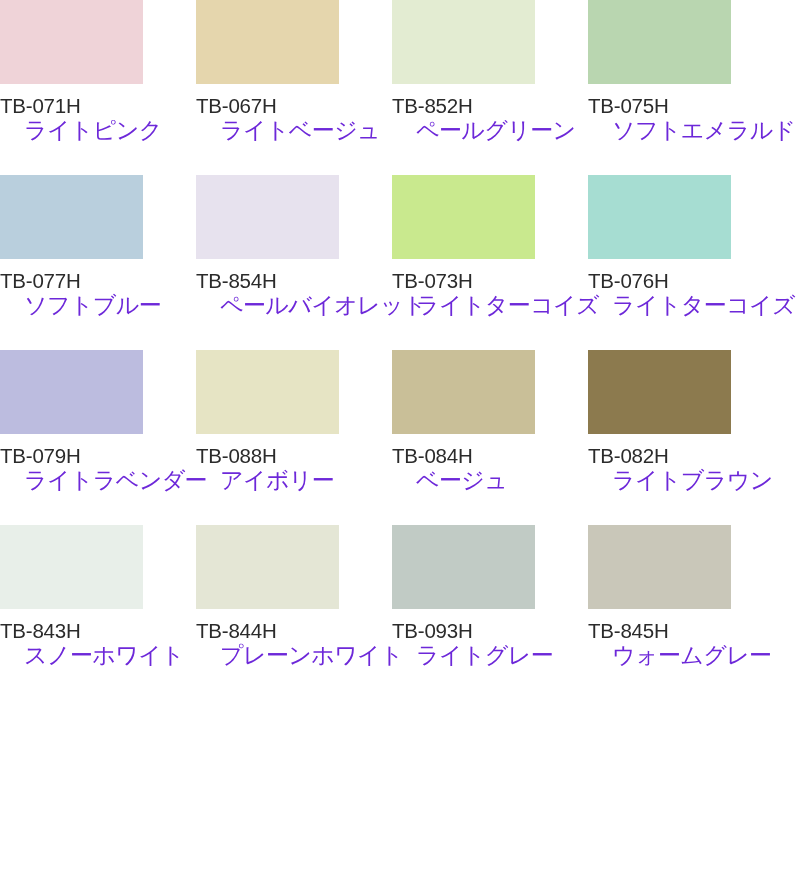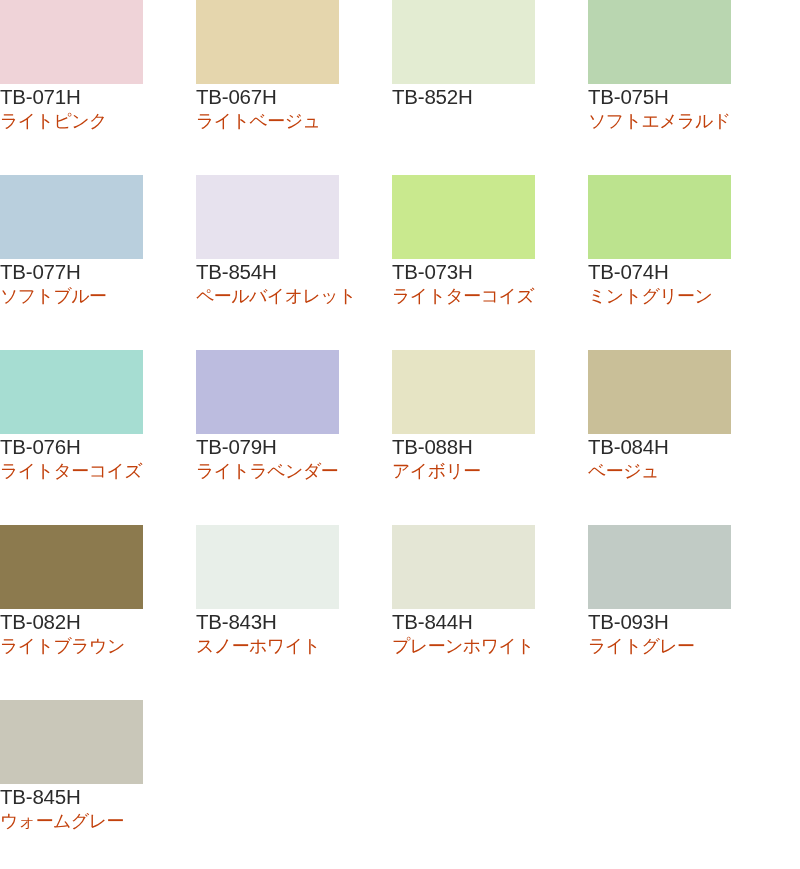--- a/index.html
+++ b/index.html
@@ -32,39 +32,40 @@
     position: relative;
   }
 
   .swatch-chip {
     width: 143px;
     height: 84px;
     display: block;
   }
 
   .swatch-labels {
-    padding-top: 0;
+    padding-top: 9px;
   }
 
   .swatch-code {
     font-size: 20.5px;
     line-height: 25px;
     letter-spacing: -0.2px;
     color: #2b2b2b;
     white-space: nowrap;
     font-weight: 400;
   }
 
   .swatch-name {
-    font-size: 18px;
+    font-size: 23px;
     line-height: 24px;
     letter-spacing: -0.6px;
-    color: #c2410c;
+    color: #6d28d9;
     white-space: nowrap;
     font-weight: 400;
+    margin-left: 24px;
   }
 </style>
 </head>
 <body>
 
 <div id="swatch-grid">
     <div class="swatch-cell">
     <div class="swatch-chip" title="TB-071H" style="background-color: rgb(239, 211, 216);"></div>
     <div class="swatch-labels">
       <div class="swatch-code">TB-071H</div>
@@ -75,20 +76,21 @@
     <div class="swatch-chip" title="TB-067H" style="background-color: rgb(229, 214, 173);"></div>
     <div class="swatch-labels">
       <div class="swatch-code">TB-067H</div>
       <div class="swatch-name">ライトベージュ</div>
     </div>
   </div>
     <div class="swatch-cell">
     <div class="swatch-chip" title="TB-852H" style="background-color: rgb(227, 236, 210);"></div>
     <div class="swatch-labels">
       <div class="swatch-code">TB-852H</div>
+      <div class="swatch-name">ペールグリーン</div>
     </div>
   </div>
     <div class="swatch-cell">
     <div class="swatch-chip" title="TB-075H" style="background-color: rgb(185, 214, 176);"></div>
     <div class="swatch-labels">
       <div class="swatch-code">TB-075H</div>
       <div class="swatch-name">ソフトエメラルド</div>
     </div>
   </div>
     <div class="swatch-cell">
@@ -103,27 +105,20 @@
     <div class="swatch-labels">
       <div class="swatch-code">TB-854H</div>
       <div class="swatch-name">ペールバイオレット</div>
     </div>
   </div>
     <div class="swatch-cell">
     <div class="swatch-chip" title="TB-073H" style="background-color: rgb(201, 233, 142);"></div>
     <div class="swatch-labels">
       <div class="swatch-code">TB-073H</div>
       <div class="swatch-name">ライトターコイズ</div>
-    </div>
-  </div>
-    <div class="swatch-cell">
-    <div class="swatch-chip" title="TB-074H" style="background-color: rgb(188, 227, 142);"></div>
-    <div class="swatch-labels">
-      <div class="swatch-code">TB-074H</div>
-      <div class="swatch-name">ミントグリーン</div>
     </div>
   </div>
     <div class="swatch-cell">
     <div class="swatch-chip" title="TB-076H" style="background-color: rgb(166, 221, 210);"></div>
     <div class="swatch-labels">
       <div class="swatch-code">TB-076H</div>
       <div class="swatch-name">ライトターコイズ</div>
     </div>
   </div>
     <div class="swatch-cell">

